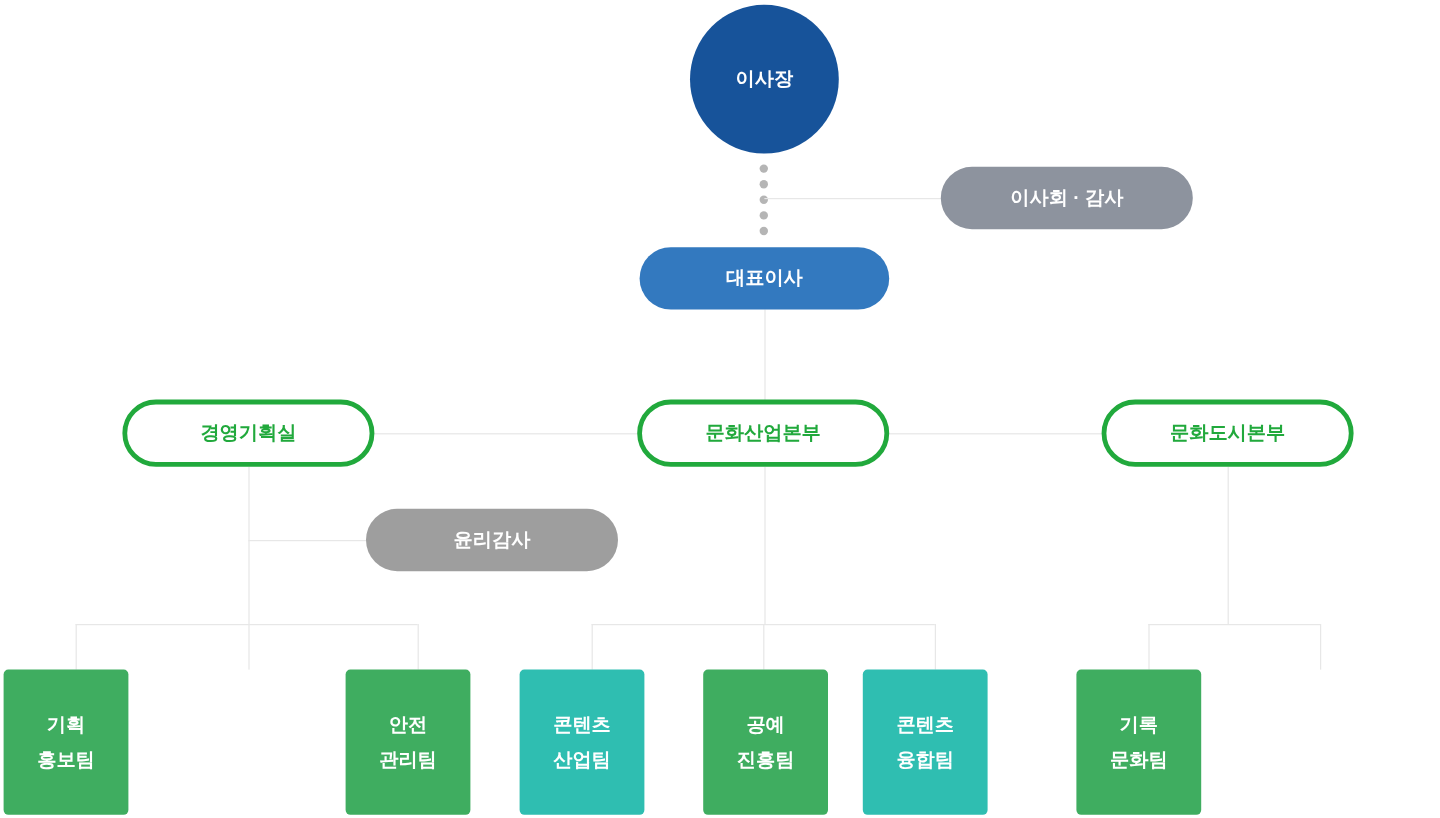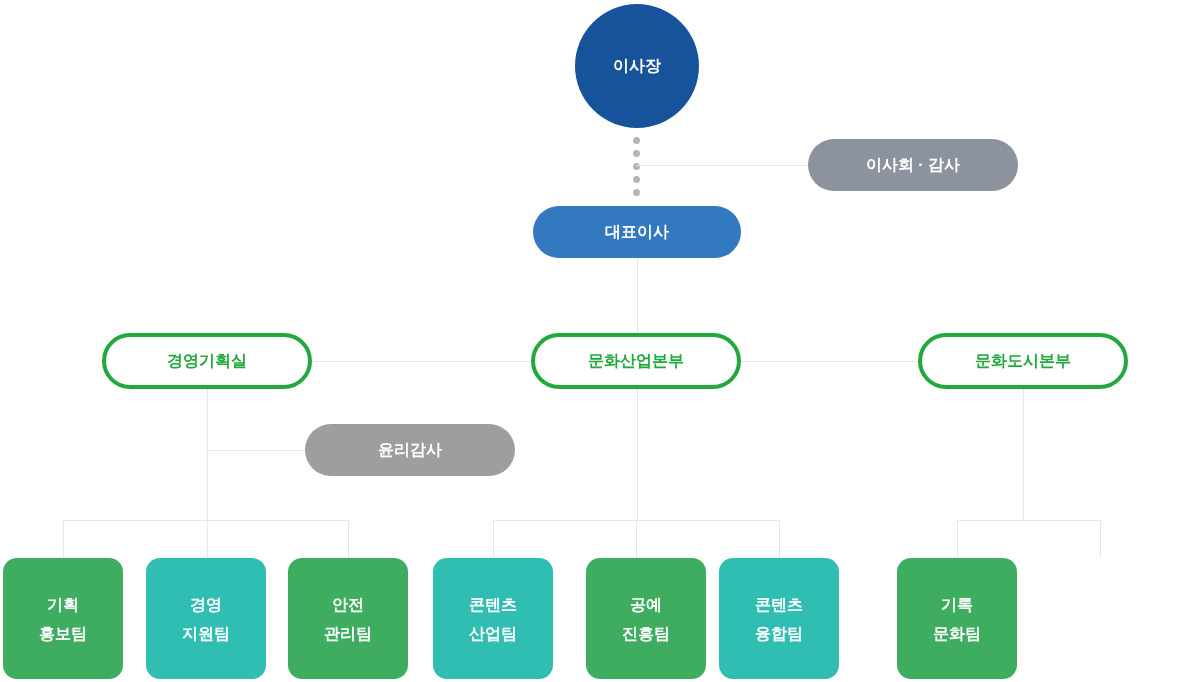--- a/index.html
+++ b/index.html
@@ -18,21 +18,21 @@
   .pill{height:52px;border-radius:26px;}
   .pill.ceo{background:var(--ceo-blue,#3379bf);}
   .pill.board{background:var(--board-gray,#8d939e);}
   .pill.ethics{background:var(--ethics-gray,#9e9e9e);}
   .division{
     height:56px;border-radius:30px;background:#ffffff;
     border:4px solid var(--division-green,#21a93c);
     color:var(--division-green,#21a93c);
   }
   .team{
-    width:120px;height:121px;border-radius:14px;flex-direction:column;
+    width:104px;height:121px;border-radius:4px;flex-direction:column;
     line-height:29px;top:558px;
   }
   .team.green{background:var(--team-green,#3fad60);}
   .team.teal{background:var(--team-teal,#2fbeb1);}
 </style>
 </head>
 <body>
 
 <div class="stage">
 
@@ -60,21 +60,21 @@
 
   <div class="line" style="left:1023px;top:389px;width:1px;height:131px;"></div>
   <div class="line" style="left:957px;top:520px;width:143px;height:1px;"></div>
   <div class="line" style="left:957px;top:520px;width:1px;height:38px;"></div>
   <div class="line" style="left:1100px;top:520px;width:1px;height:38px;"></div>
 
   <div class="node circle" style="left:575px;top:4px;">
     <span>이사장</span>
   </div>
 
-  <div class="node pill board" style="left:808px;top:139px;width:210px;">
+  <div class="node pill board" style="left:784px;top:139px;width:210px;">
     <span>이사회 · 감사</span>
   </div>
 
   <div class="node pill ceo" style="left:533px;top:206px;width:208px;">
     <span>대표이사</span>
   </div>
 
   <div class="node division" style="left:102px;top:333px;width:210px;">
     <span>경영기획실</span>
   </div>
@@ -86,24 +86,20 @@
   </div>
 
   <div class="node pill ethics" style="left:305px;top:424px;width:210px;">
     <span>윤리감사</span>
   </div>
 
   <div class="node team green" style="left:3px;">
     <span>기획</span>
     <span>홍보팀</span>
   </div>
-  <div class="node team teal" style="left:146px;">
-    <span>경영</span>
-    <span>지원팀</span>
-  </div>
   <div class="node team green" style="left:288px;">
     <span>안전</span>
     <span>관리팀</span>
   </div>
   <div class="node team teal" style="left:433px;">
     <span>콘텐츠</span>
     <span>산업팀</span>
   </div>
   <div class="node team green" style="left:576px;margin-left:10px;">
     <span>공예</span>

